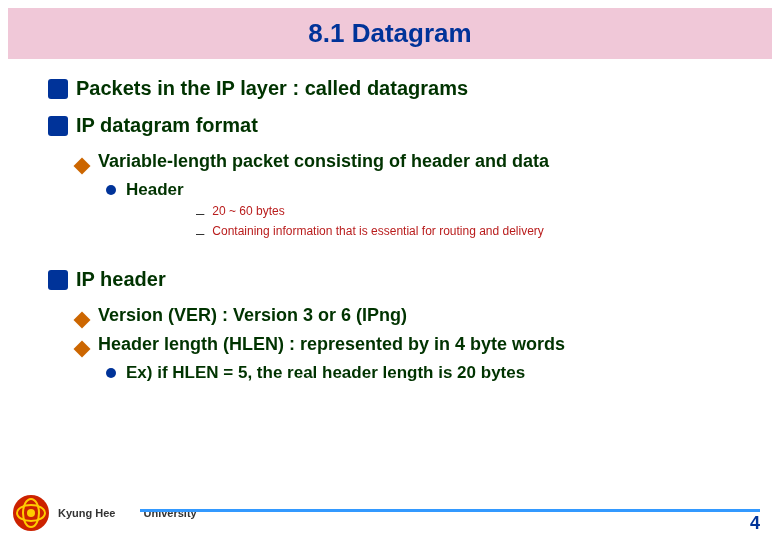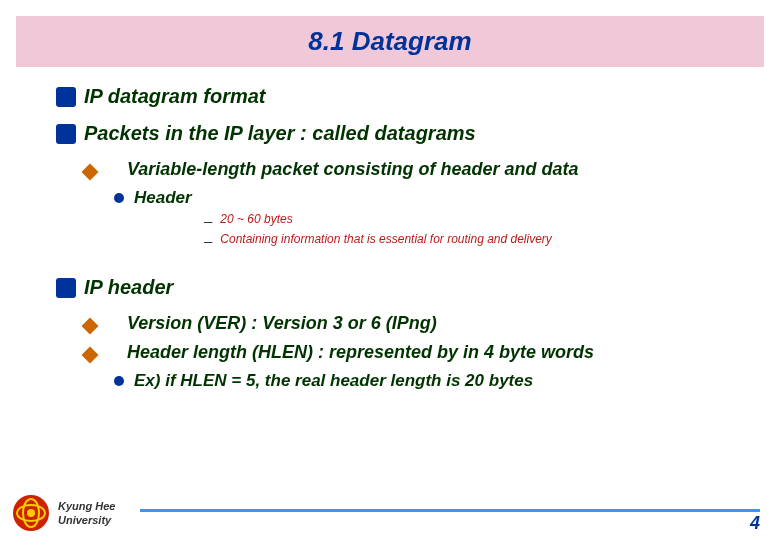--- a/index.html
+++ b/index.html
@@ -11,22 +11,21 @@
       font-family: Arial, sans-serif;
       overflow: hidden;
       position: relative;
     }
 
     .slide {
       width: 780px;
       height: 540px;
       background: #ffffff;
       position: relative;
-      padding: 16px;
-      font-style: italic;
+      padding: 8px;
     }
 
     .title-bar {
       background: #f0c8d8;
       width: 100%;
       padding: 10px 0;
       text-align: center;
       margin-bottom: 18px;
     }
 
@@ -63,23 +62,22 @@
       color: #003300;
     }
 
     .sub-section {
       margin-left: 28px;
       margin-bottom: 10px;
     }
 
     .diamond-bullet {
       display: flex;
-      align-items: center;
+      align-items: flex-end;
       margin-bottom: 8px;
-      gap: 21px;
     }
 
     .diamond-marker {
       display: inline-block;
       width: 12px;
       height: 12px;
       background: #cc6600;
       transform: rotate(45deg);
       margin-right: 10px;
       flex-shrink: 0;
@@ -158,21 +156,22 @@
     }
 
     .logo-icon {
       width: 38px;
       height: 38px;
       margin-right: 8px;
     }
 
     .logo-text-block {
       display: flex;
-      flex-direction: column;
+      flex-direction: row;
+      gap: 28px;
     }
 
     .logo-text {
       font-size: 11px;
       font-weight: bold;
       color: #333;
       line-height: 1.3;
     }
 
     .footer-line {
@@ -199,26 +198,26 @@
 <div class="slide">
 
   <div class="title-bar">
     <span class="title-text">8.1 Datagram</span>
   </div>
 
   <div class="content">
 
     <div class="main-bullet">
       <span class="q-marker"></span>
-      <span class="main-bullet-text">IP datagram format</span>
+      <span class="main-bullet-text">Packets in the IP layer : called datagrams</span>
     </div>
 
     <div class="main-bullet">
       <span class="q-marker"></span>
-      <span class="main-bullet-text">Packets in the IP layer : called datagrams</span>
+      <span class="main-bullet-text">IP datagram format</span>
     </div>
 
     <div class="sub-section">
       <div class="diamond-bullet">
         <span class="diamond-marker"></span>
         <span class="diamond-text">Variable-length packet consisting of header and data</span>
       </div>
 
       <div class="circle-bullet">
         <span class="circle-marker"></span>

